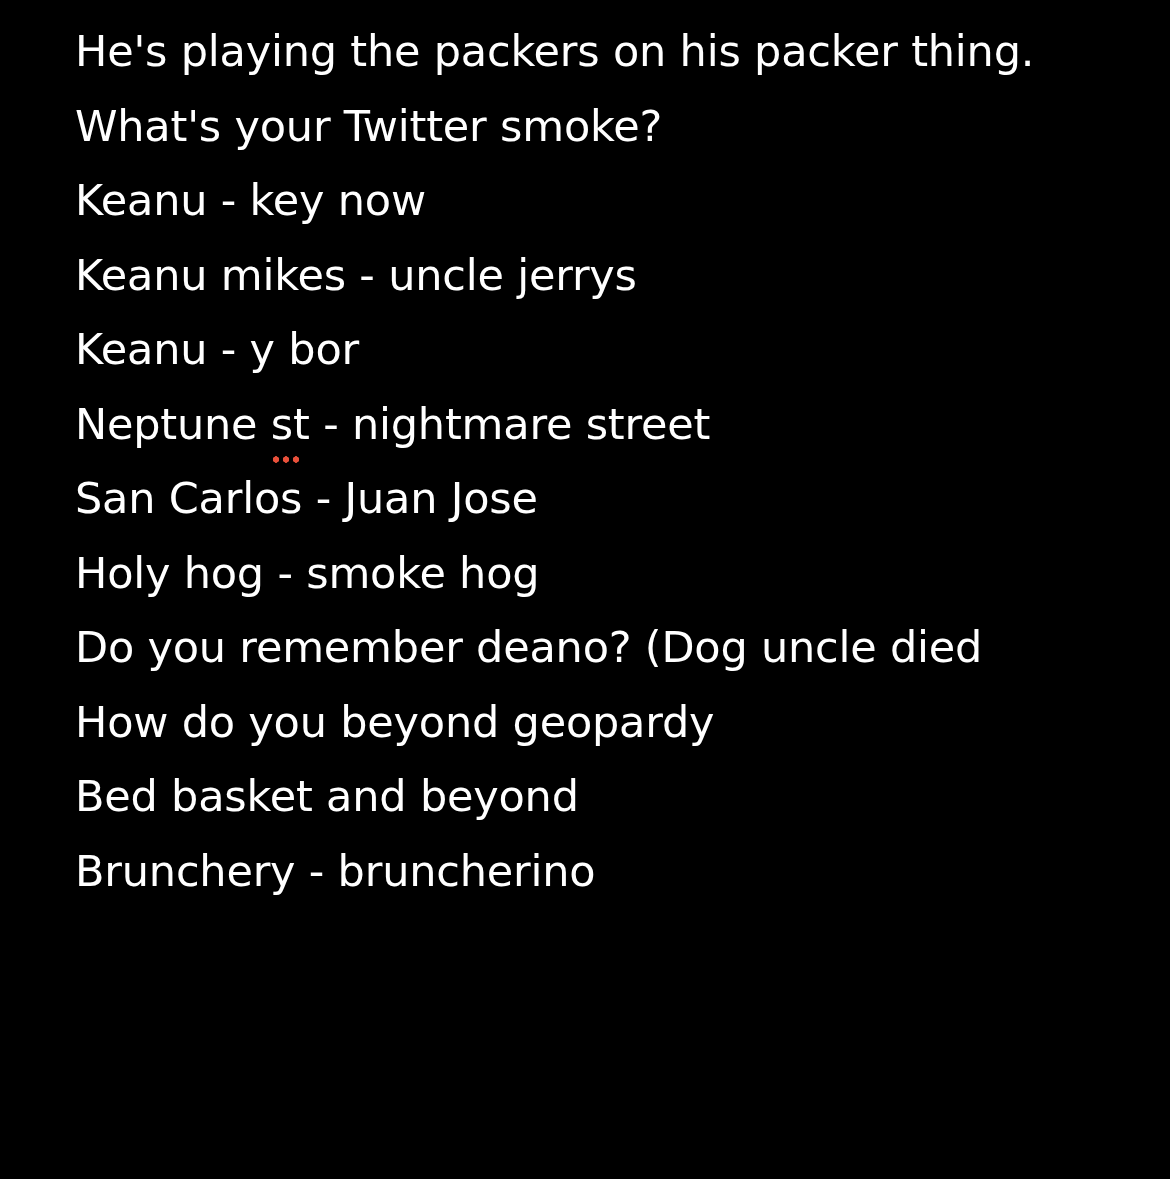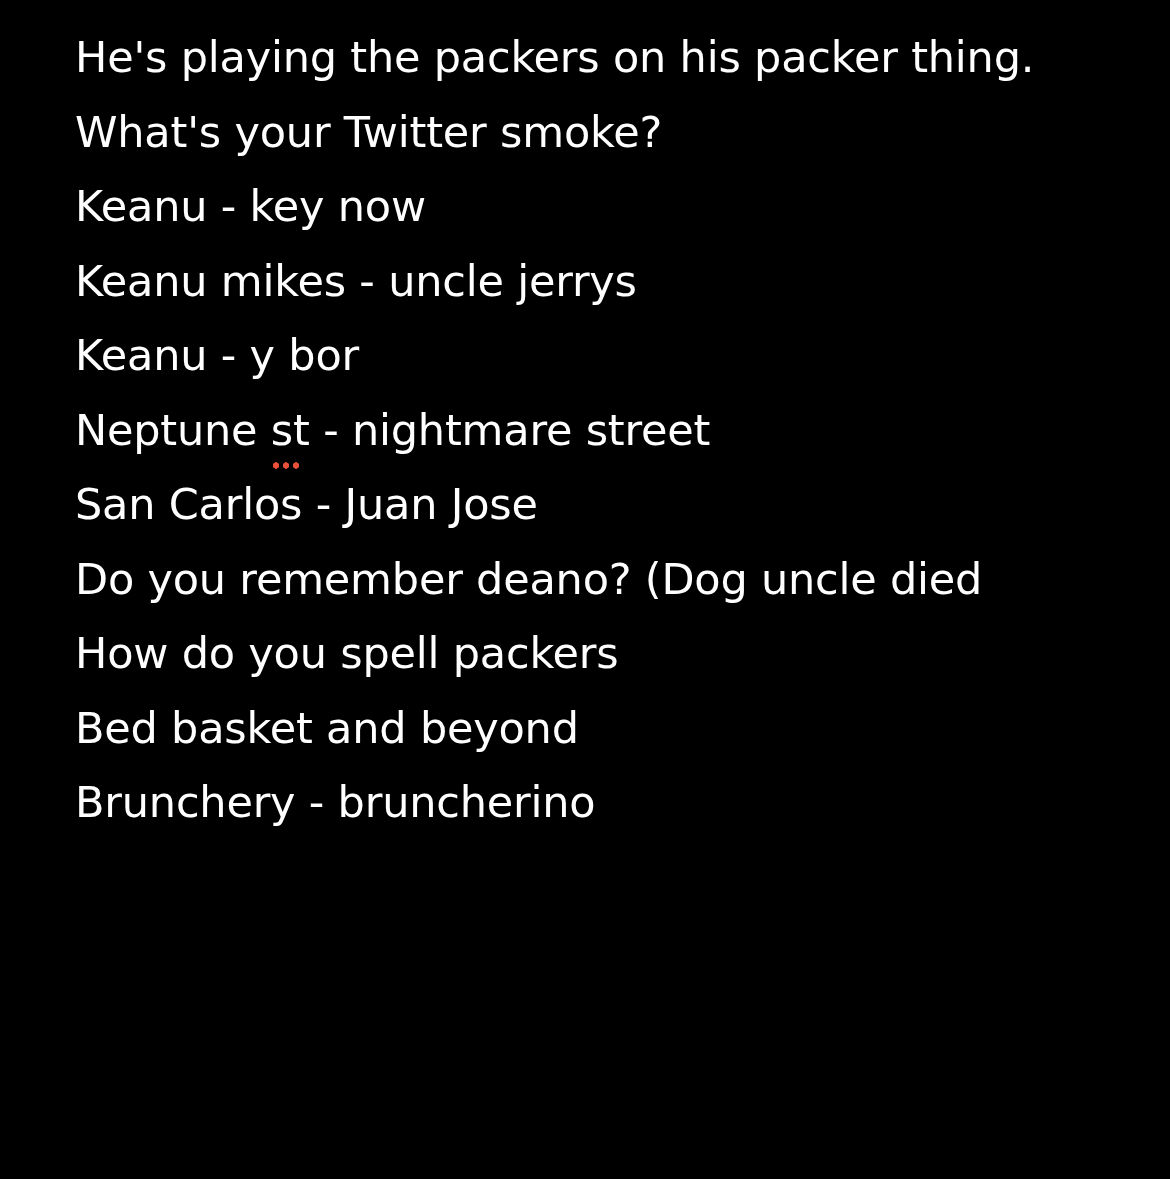--- a/index.html
+++ b/index.html
@@ -11,21 +11,21 @@
     width: 1170px;
     height: 1179px;
     overflow: hidden;
     font-family: "DejaVu Sans", sans-serif;
   }
   #note-body {
     box-sizing: border-box;
     width: 1170px;
     height: 826px;
     background: #000000;
-    padding: 20px 60px 0 75px;
+    padding: 14px 60px 0 75px;
   }
   .note-line {
     color: #ffffff;
     font-family: "DejaVu Sans", sans-serif;
     font-size: 43px;
     line-height: 74.5px;
     letter-spacing: -0.2px;
     white-space: pre-wrap;
     word-wrap: break-word;
     font-weight: 400;
@@ -52,17 +52,18 @@
 <body>
 
 <div id="note-body">
   <div class="note-line">He's playing the packers on his packer thing.</div>
   <div class="note-line">What's your Twitter smoke?</div>
   <div class="note-line">Keanu - key now</div>
   <div class="note-line">Keanu mikes - uncle jerrys</div>
   <div class="note-line">Keanu - y bor</div>
   <div class="note-line"><span>Neptune </span><span class="misspelled">st</span><span> - nightmare street</span></div>
   <div class="note-line">San Carlos - Juan Jose</div>
+  <div class="note-line">Holy hog - smoke hog</div>
   <div class="note-line">Do you remember deano? (Dog uncle died</div>
-  <div class="note-line">How do you spell packers</div>
+  <div class="note-line">How do you beyond geopardy</div>
   <div class="note-line">Bed basket and beyond</div>
   <div class="note-line">Brunchery - bruncherino</div>
 </div>
 
 </body></html>

